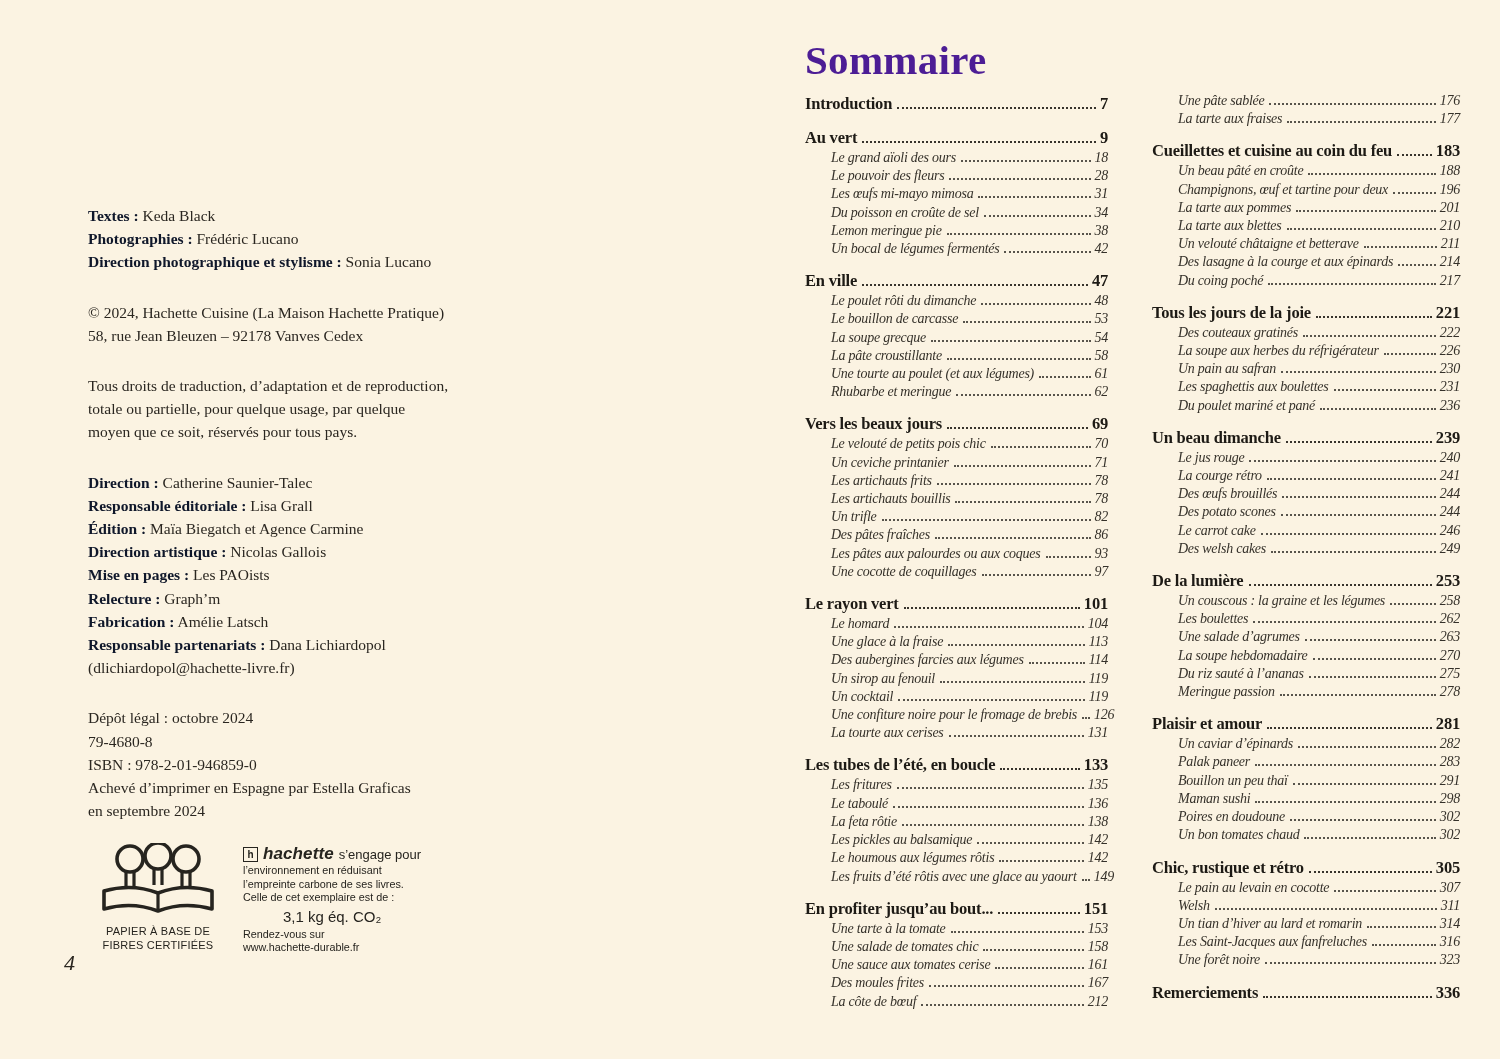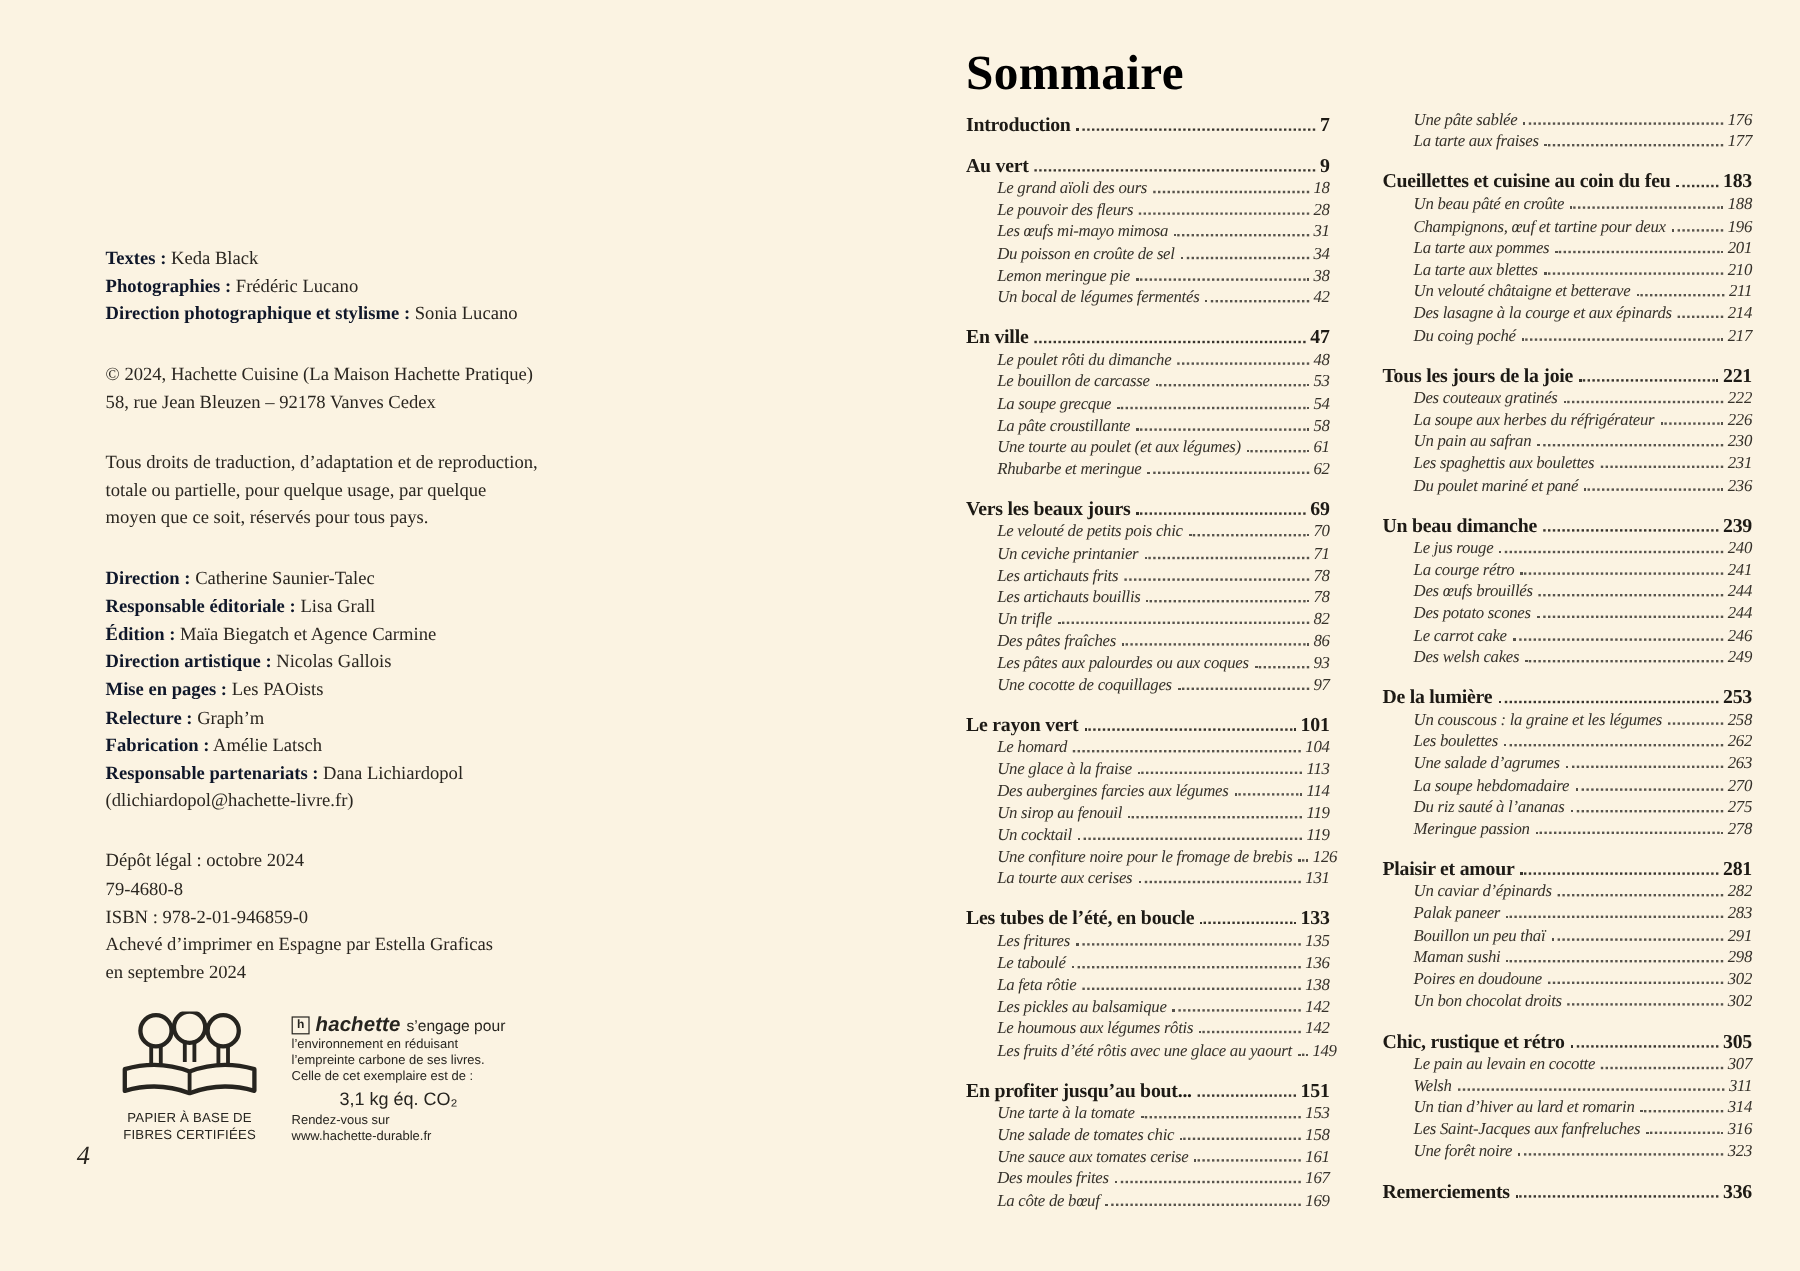--- a/index.html
+++ b/index.html
@@ -28,21 +28,21 @@
   .h-mark{display:inline-block;width:13px;height:13px;border:1.7px solid #26241f;
     font-weight:bold;font-size:10px;line-height:13px;text-align:center;align-self:center;}
   .brand{font-size:17px;font-weight:bold;letter-spacing:.1px;font-style:italic;}
   .tagline{font-size:13px;}
   .co2{font-size:15px;line-height:19px;margin:2px 0 2px;text-align:center;}
   .eco-url{}
   .folio{position:absolute;left:64px;top:950px;font-size:22px;font-style:italic;color:#2a2620;}
 
   
   .title{position:absolute;left:55px;top:36px;margin:0;
-    font-size:41px;font-weight:bold;letter-spacing:.3px;color:#000000;}
+    font-size:41px;font-weight:bold;letter-spacing:.3px;color:#4c1d95;}
   .toc-col{position:absolute;top:92px;}
   .toc-col-1{left:55px;width:303px;}
   .toc-col-2{left:402px;width:308px;}
   .toc-section{margin-top:11px;}
   .toc-section:first-child{margin-top:0;}
   .toc-head{display:flex;align-items:baseline;font-weight:bold;
     font-size:16.5px;line-height:23px;letter-spacing:-0.2px;color:#1d1a15;}
   .toc-head .lbl{white-space:nowrap;}
   .toc-entry{display:flex;align-items:baseline;font-style:italic;
     font-size:14px;line-height:18.2px;letter-spacing:-0.25px;
@@ -364,21 +364,21 @@
             <span class="pg">161</span>
           </div>
           <div class="toc-entry">
             <span class="lbl">Des moules frites</span>
             <span class="dots"></span>
             <span class="pg">167</span>
           </div>
           <div class="toc-entry">
             <span class="lbl">La côte de bœuf</span>
             <span class="dots"></span>
-            <span class="pg">169</span>
+            <span class="pg">212</span>
           </div>
         </div>
       </div>
     <div class="toc-col toc-col-2" id="toc-col-1">
         <div class="toc-section">
           <div class="toc-entry">
             <span class="lbl">Une pâte sablée</span>
             <span class="dots"></span>
             <span class="pg">176</span>
           </div>
@@ -561,21 +561,21 @@
             <span class="lbl">Maman sushi</span>
             <span class="dots"></span>
             <span class="pg">298</span>
           </div>
           <div class="toc-entry">
             <span class="lbl">Poires en doudoune</span>
             <span class="dots"></span>
             <span class="pg">302</span>
           </div>
           <div class="toc-entry">
-            <span class="lbl">Un bon chocolat droits</span>
+            <span class="lbl">Un bon tomates chaud</span>
             <span class="dots"></span>
             <span class="pg">302</span>
           </div>
         </div>
         <div class="toc-section">
           <div class="toc-head">
             <span class="lbl">Chic, rustique et rétro</span>
             <span class="dots"></span>
             <span class="pg">305</span>
           </div>

